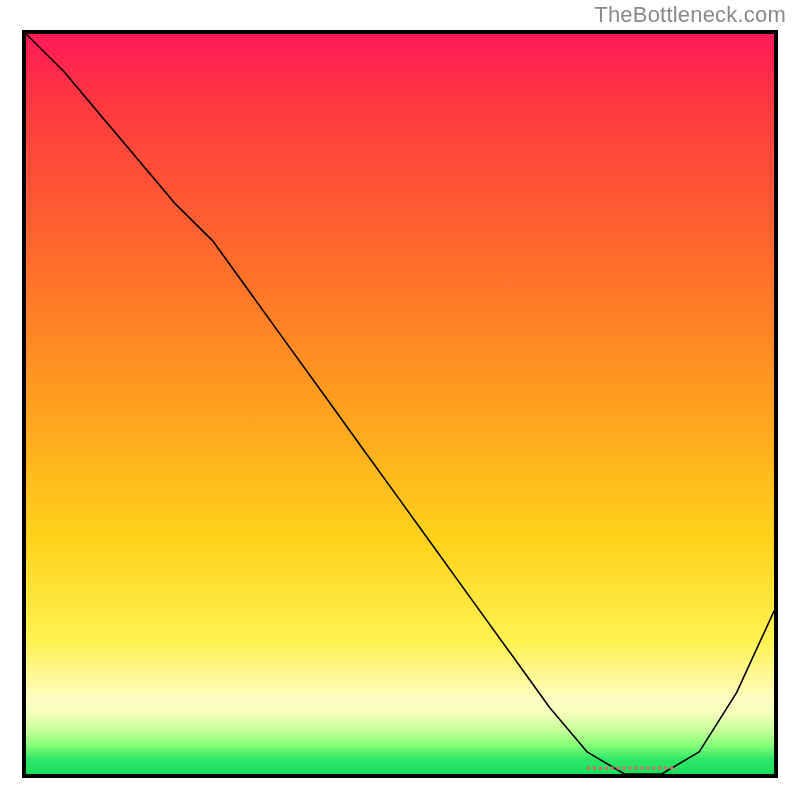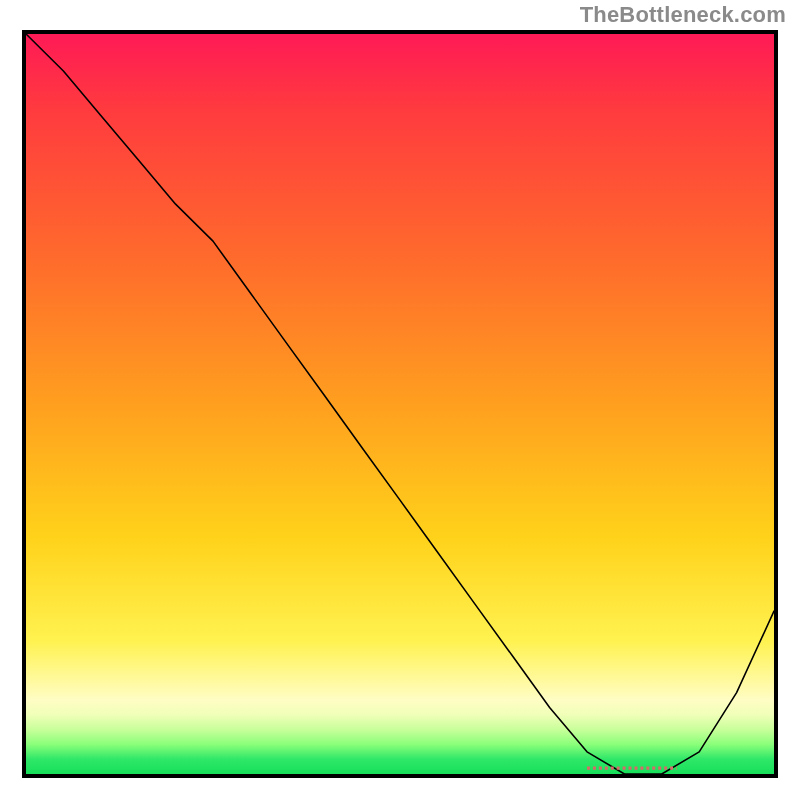--- a/index.html
+++ b/index.html
@@ -14,21 +14,21 @@
   .stage {
     position: relative;
     width: 800px;
     height: 800px;
   }
   .watermark {
     position: absolute;
     top: 2px;
     right: 14px;
     font-size: 22px;
-    font-weight: bold;
+    font-weight: normal;
     color: #8a8a8a;
     letter-spacing: 0.2px;
     user-select: none;
   }
   .plot {
     position: absolute;
     left: 22px;
     top: 30px;
     width: 756px;   
     height: 748px;  

